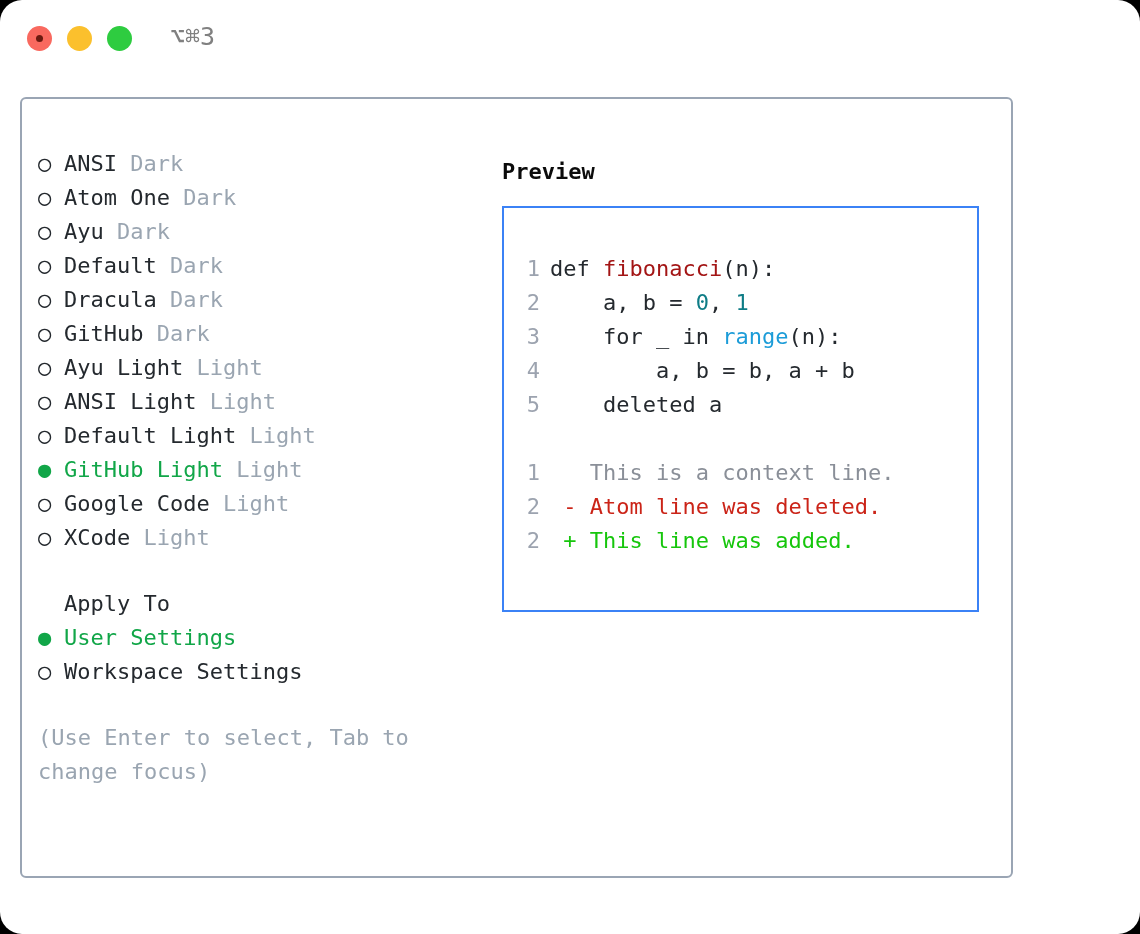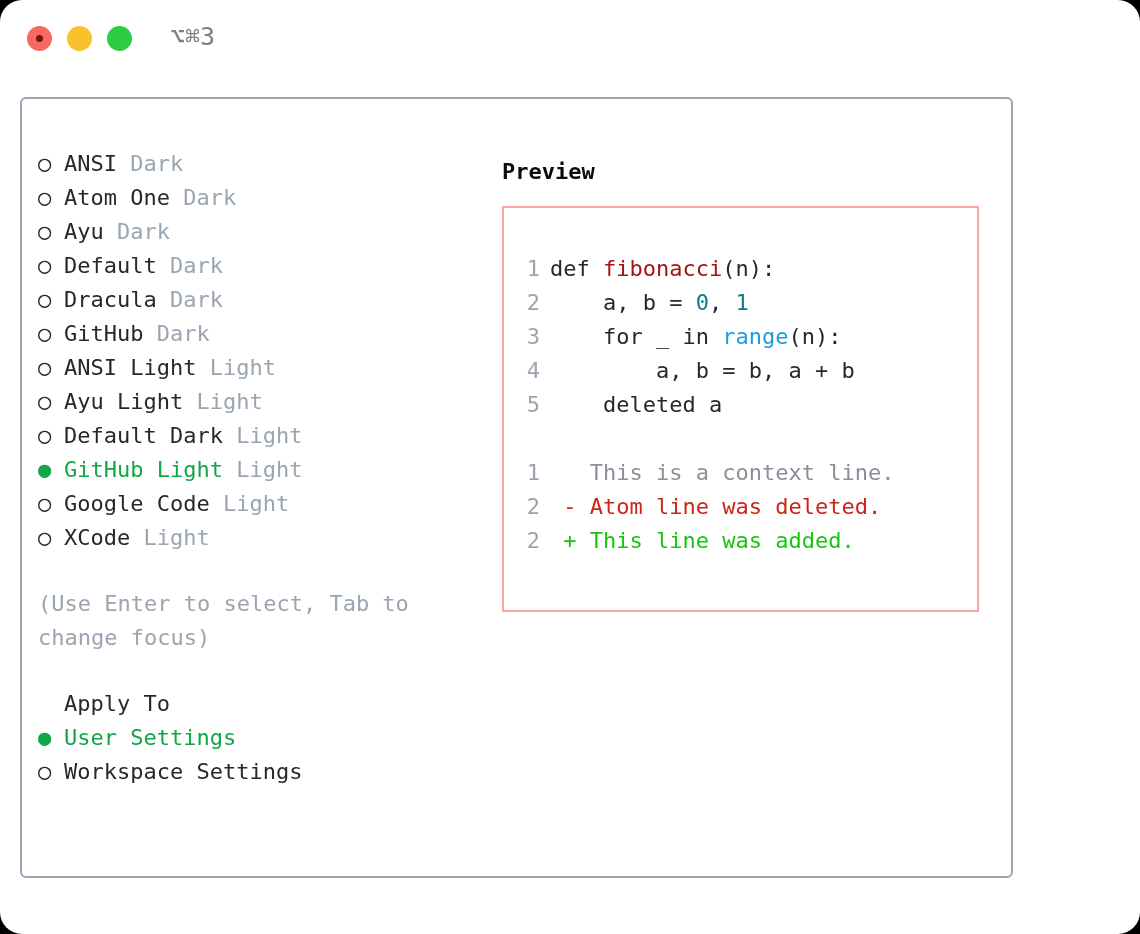--- a/index.html
+++ b/index.html
@@ -132,21 +132,21 @@
     color: #0b0b0b;
     height: 34px;
     line-height: 34px;
     white-space: pre;
     margin-top: 8px;
   }
   #preview-panel {
     margin-top: 17px;
     width: 477px;
     height: 406px;
-    border: 2px solid #fca5a5;
+    border: 2px solid #3b82f6;
     box-sizing: border-box;
     background: #ffffff;
     padding: 44px 0 8px 14px;
   }
   .code-line {
     font-size: 22px;
     height: 34px;
     line-height: 34px;
     white-space: pre;
   }
@@ -184,37 +184,37 @@
     <div id="left-pane">
 
 
       <div id="theme-items">
           <div class="row"><span class="bullet">○</span><span class="name">ANSI </span><span class="tag">Dark</span></div>
           <div class="row"><span class="bullet">○</span><span class="name">Atom One </span><span class="tag">Dark</span></div>
           <div class="row"><span class="bullet">○</span><span class="name">Ayu </span><span class="tag">Dark</span></div>
           <div class="row"><span class="bullet">○</span><span class="name">Default </span><span class="tag">Dark</span></div>
           <div class="row"><span class="bullet">○</span><span class="name">Dracula </span><span class="tag">Dark</span></div>
           <div class="row"><span class="bullet">○</span><span class="name">GitHub </span><span class="tag">Dark</span></div>
+          <div class="row"><span class="bullet">○</span><span class="name">Ayu Light </span><span class="tag">Light</span></div>
           <div class="row"><span class="bullet">○</span><span class="name">ANSI Light </span><span class="tag">Light</span></div>
-          <div class="row"><span class="bullet">○</span><span class="name">Ayu Light </span><span class="tag">Light</span></div>
-          <div class="row"><span class="bullet">○</span><span class="name">Default Dark </span><span class="tag">Light</span></div>
+          <div class="row"><span class="bullet">○</span><span class="name">Default Light </span><span class="tag">Light</span></div>
           <div class="row"><span class="bullet sel">●</span><span class="name sel">GitHub Light </span><span class="tag">Light</span></div>
           <div class="row"><span class="bullet">○</span><span class="name">Google Code </span><span class="tag">Light</span></div>
           <div class="row"><span class="bullet">○</span><span class="name">XCode </span><span class="tag">Light</span></div>
         </div>
-
-      <div id="hint">(Use Enter to select, Tab to change focus)</div>
 
       <div id="apply-block">
         <div class="apply-header">Apply To</div>
         <div id="apply-items">
             <div class="row"><span class="bullet sel">●</span><span class="name sel">User Settings</span></div>
             <div class="row"><span class="bullet">○</span><span class="name">Workspace Settings</span></div>
           </div>
       </div>
+
+      <div id="hint">(Use Enter to select, Tab to change focus)</div>
     </div>
 
     <div id="right-pane">
       <div id="preview-title">Preview</div>
       <div id="preview-panel">
         <div id="code-block">
             <div class="code-line"><span class="ln">1</span><span class="kw">def </span><span class="fn">fibonacci</span><span class="pn">(n):</span></div>
             <div class="code-line"><span class="ln">2</span><span class="kw">    a, b = </span><span class="num">0</span><span class="pn">, </span><span class="num">1</span></div>
             <div class="code-line"><span class="ln">3</span><span class="kw">    for _ in </span><span class="bi">range</span><span class="pn">(n):</span></div>
             <div class="code-line"><span class="ln">4</span><span class="kw">        a, b = b, a + b</span></div>

